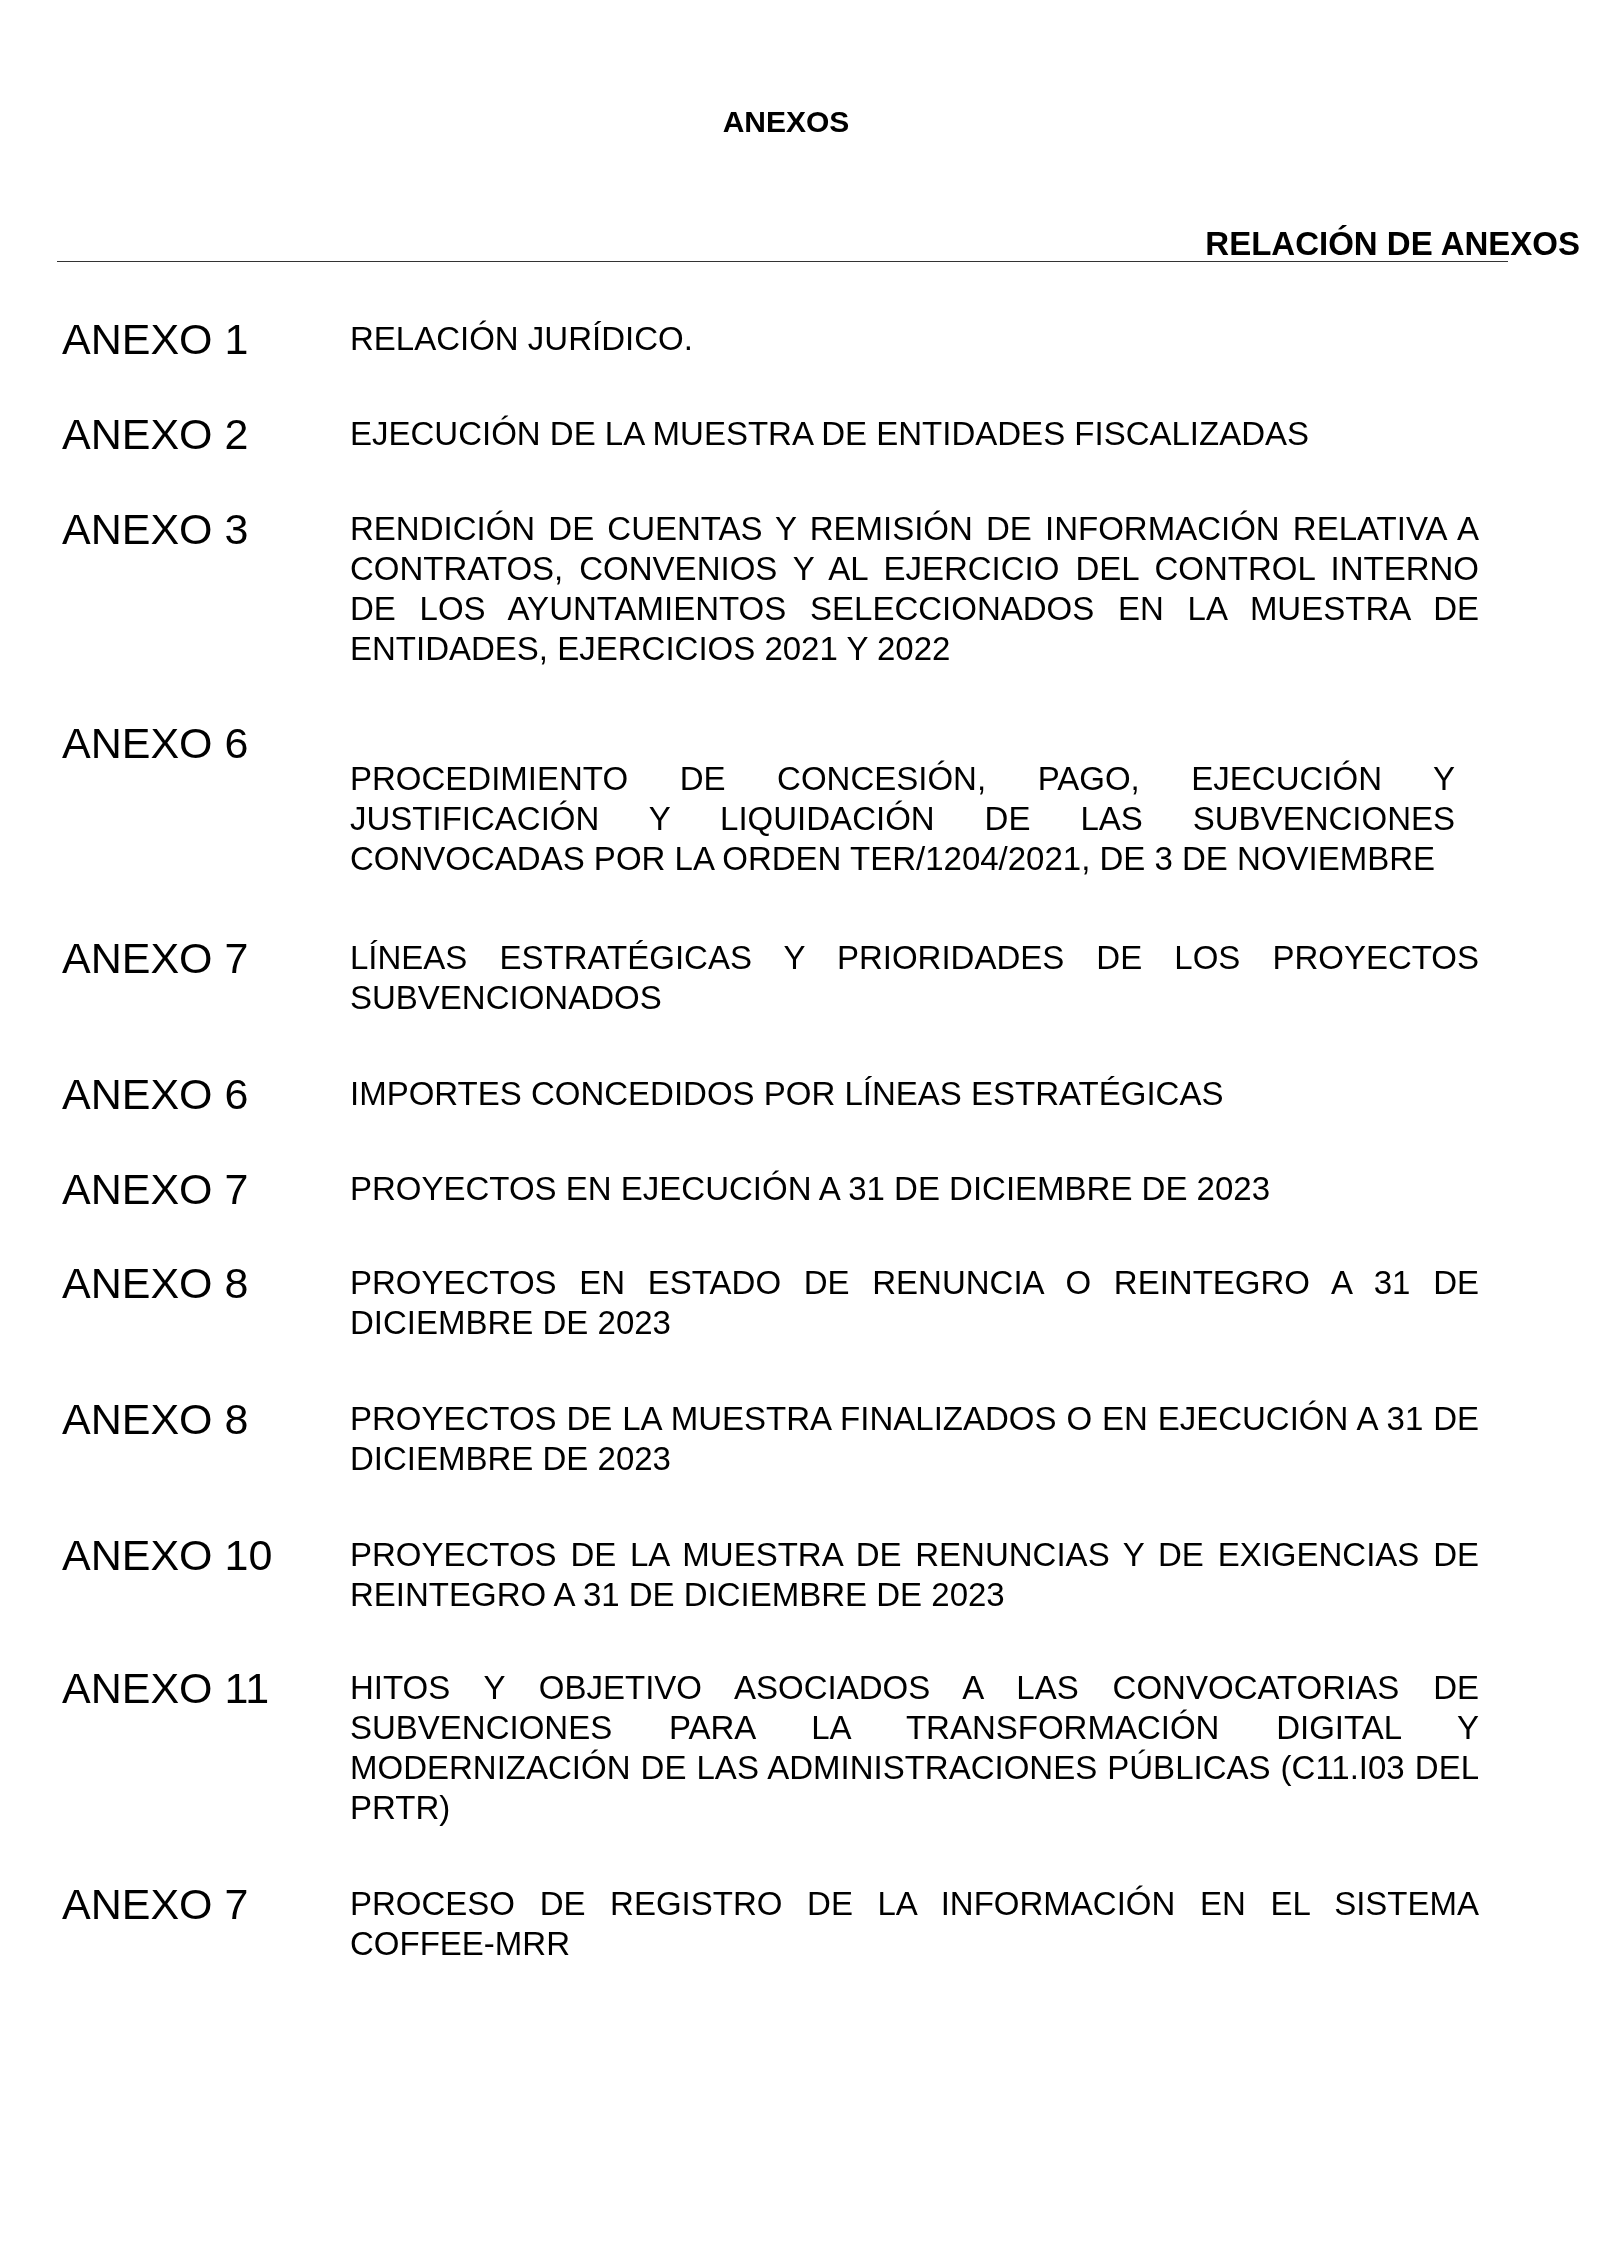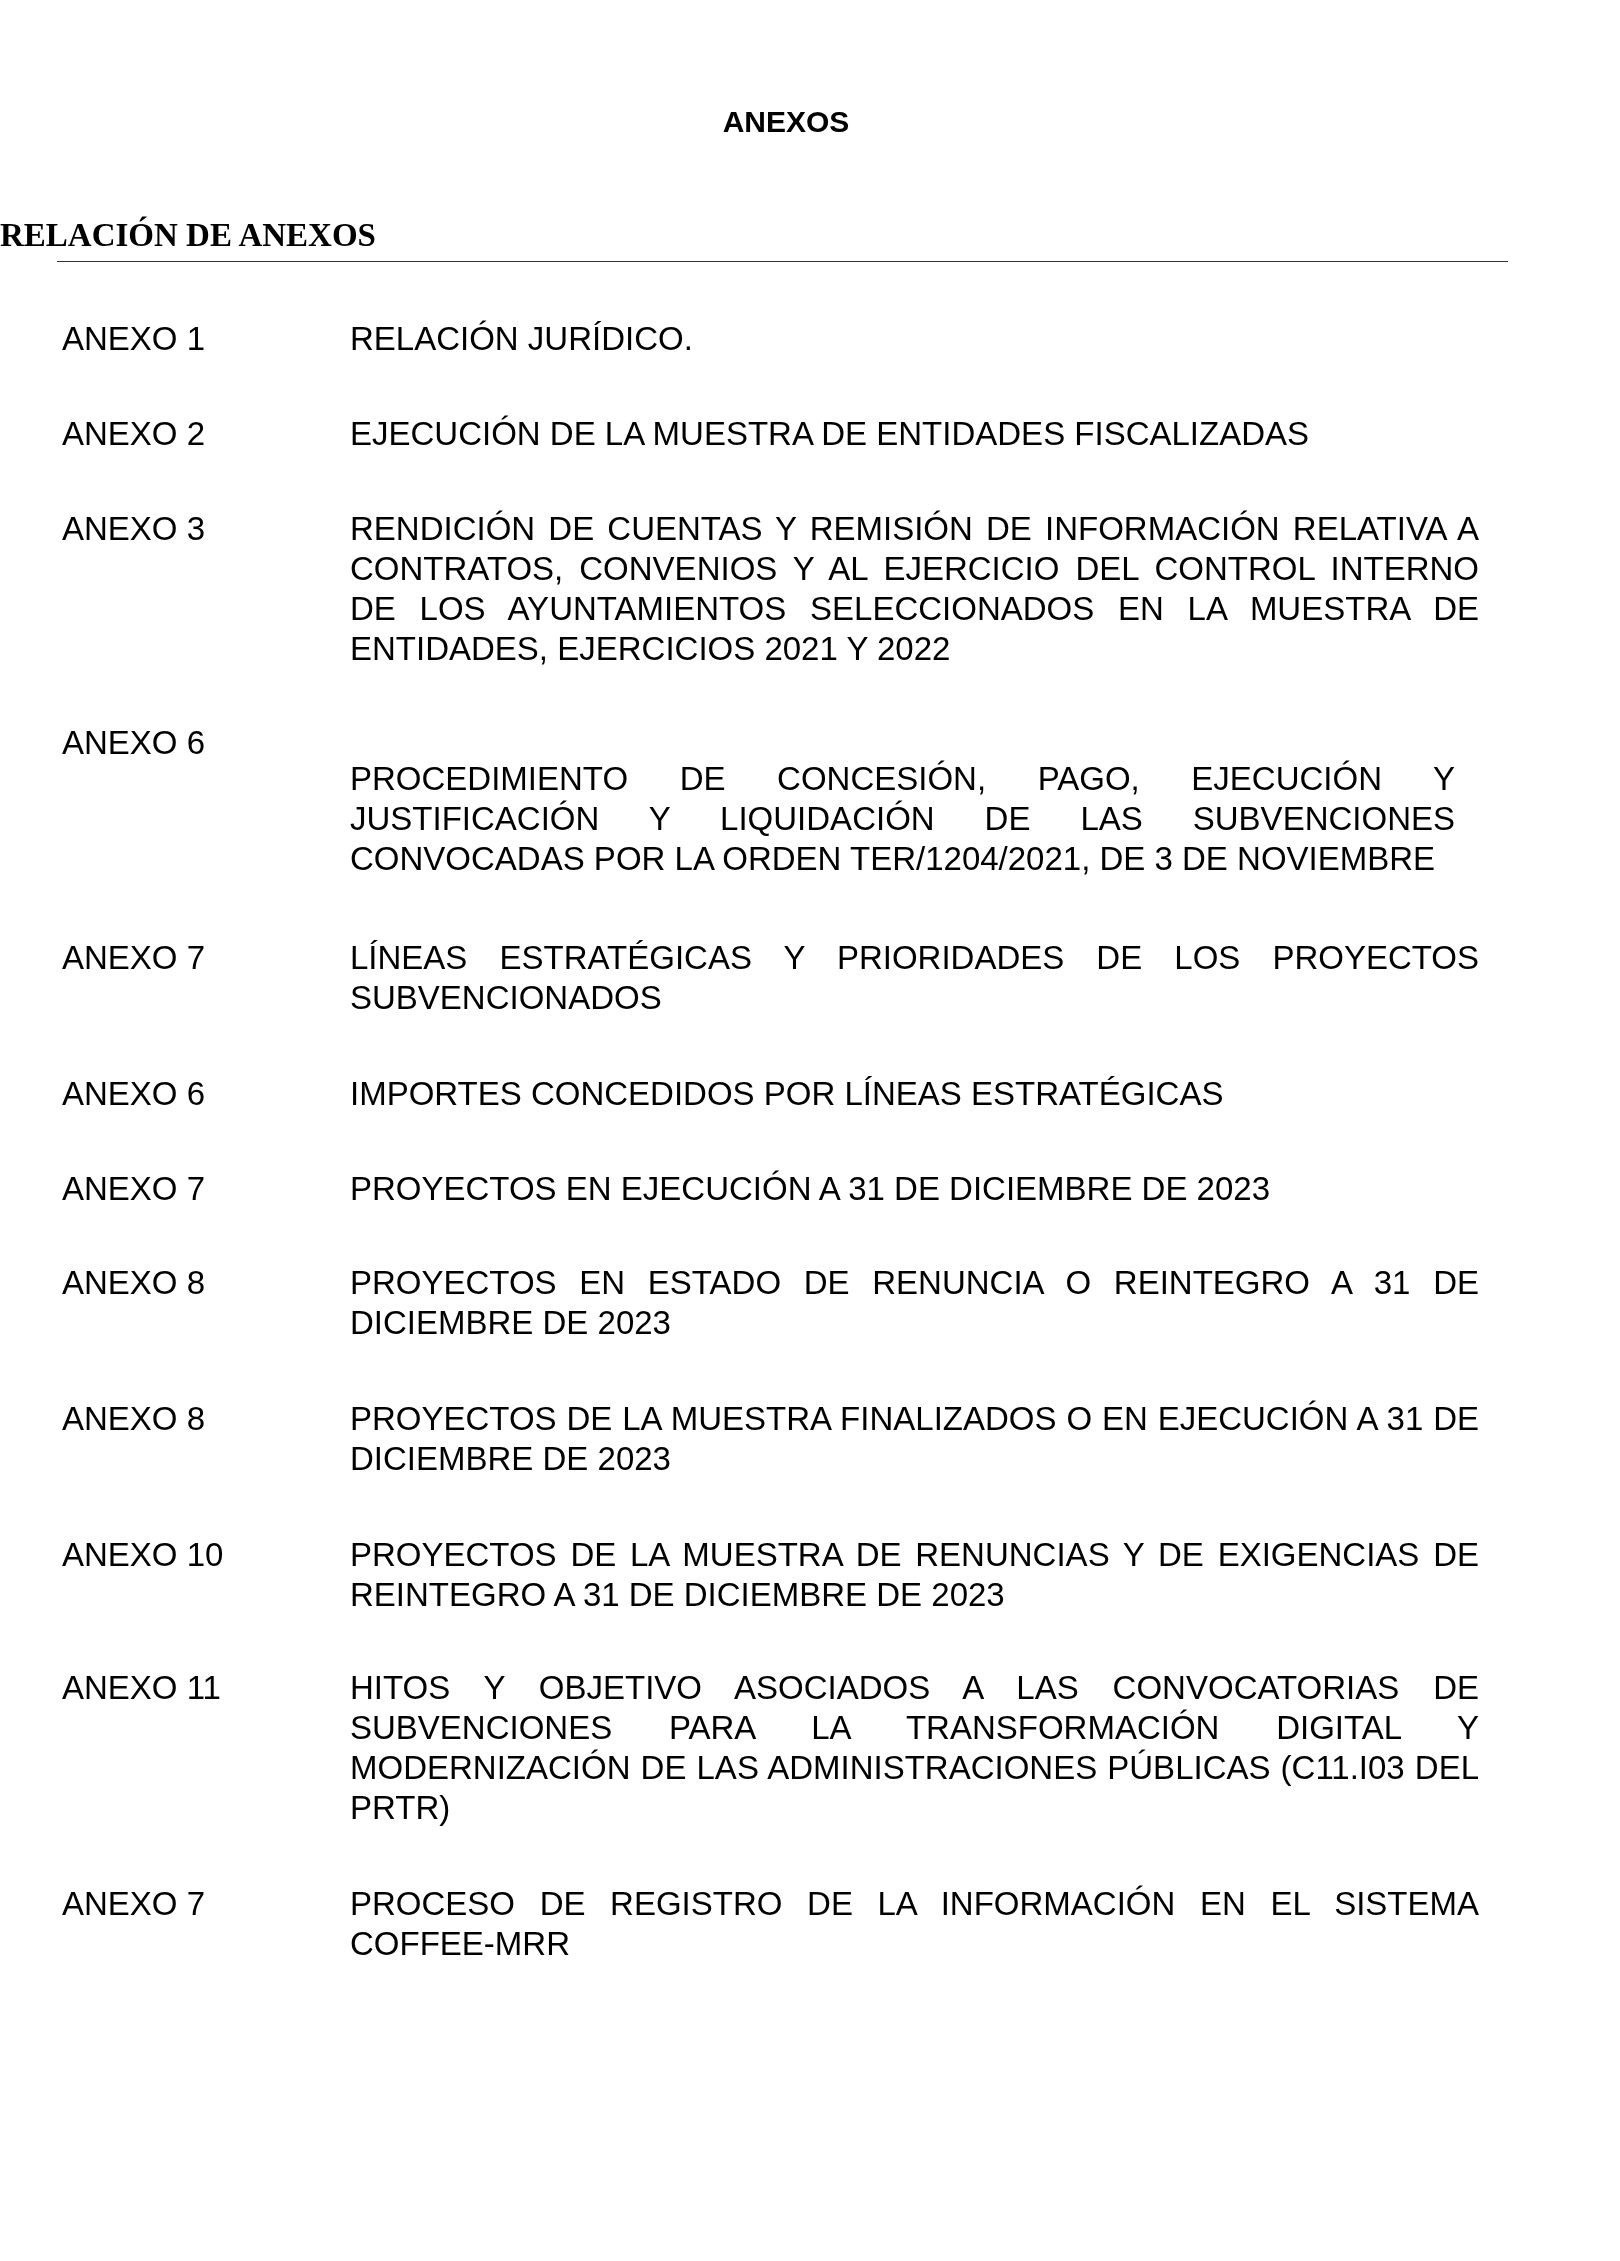--- a/index.html
+++ b/index.html
@@ -24,26 +24,25 @@
       font-weight: bold;
       font-size: 30px;
       line-height: 52px;
       margin: 0;
     }
     .section-title {
       position: absolute;
       top: 215px;
       left: 0;
       width: 1572px;
-      text-align: left;
+      text-align: right;
       font-weight: bold;
       font-size: 33px;
       line-height: 41px;
-      margin: 0;
-      font-family: Liberation Serif, serif;
+      margin: 8px;
     }
     .rule {
       position: absolute;
       top: 261px;
       left: 57px;
       width: 1451px;
       height: 0;
       border-top: 1.6px solid #333333;
     }
     .annex-list {
@@ -55,21 +54,21 @@
     .annex-row {
       position: absolute;
       left: 62px;
       width: 1417px;
     }
     .annex-label {
       position: absolute;
       left: 0;
       top: 0;
       width: 277px;
-      font-size: 33px;
+      font-size: 43px;
       line-height: 40px;
       white-space: nowrap;
     }
     .annex-desc {
       position: absolute;
       left: 288px;
       top: 0;
       width: 1129px;
       font-size: 33px;
       line-height: 40px;

